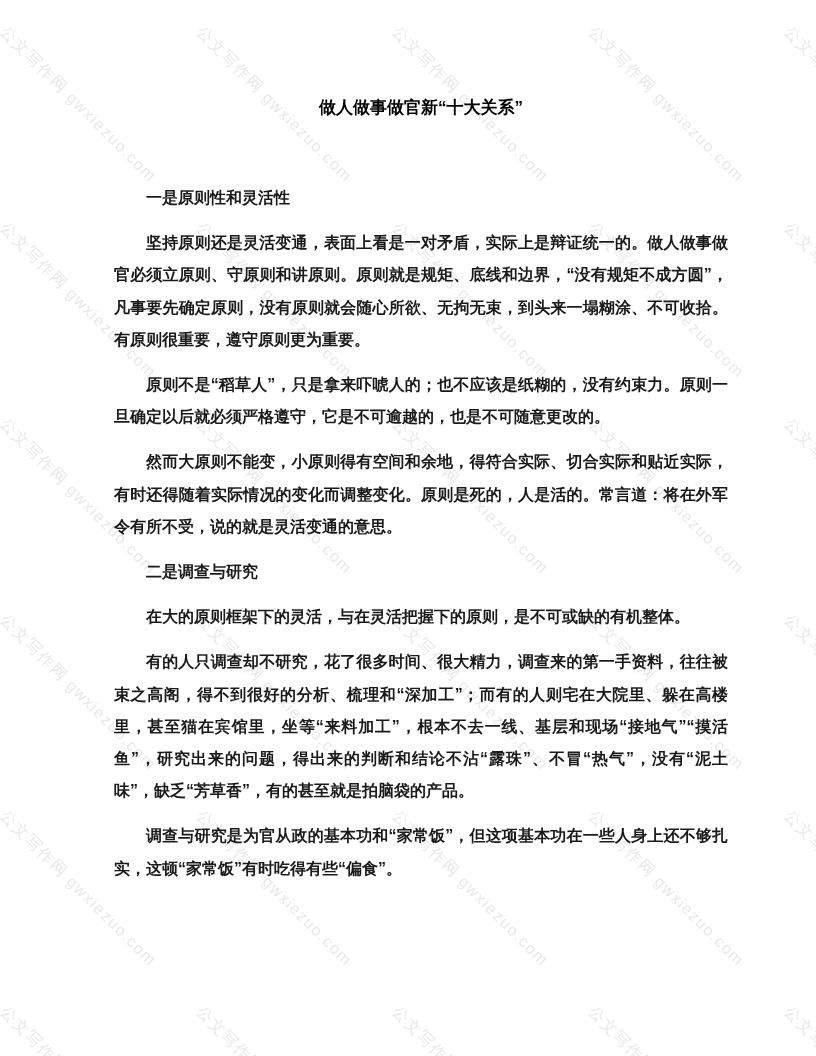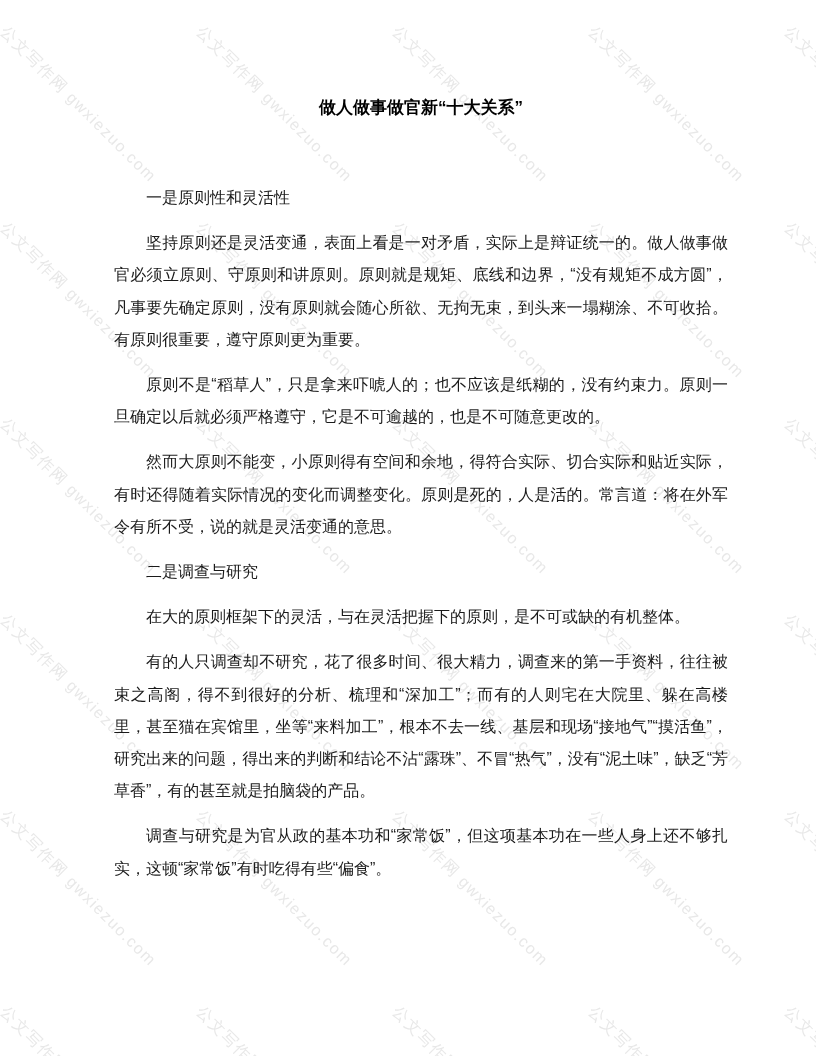--- a/index.html
+++ b/index.html
@@ -48,20 +48,21 @@
   .doc-content {
     margin-top: 56px;
   }
   .doc-content p {
     margin: 0 0 13px 0;
     font-size: 16px;
     line-height: 32.2px;
     text-indent: 32px;
     text-align: justify;
     word-break: break-all;
+    font-weight: bold;
   }
 </style>
 </head>
 <body style="background: rgb(255, 255, 255);">
 
 <div class="watermark-layer">
     <div class="watermark" style="left: 10px; top: 22px; color: rgb(232, 232, 232);">公文写作网 gwxiezuo.com</div>
     <div class="watermark" style="left: 206px; top: 22px; color: rgb(232, 232, 232);">公文写作网 gwxiezuo.com</div>
     <div class="watermark" style="left: 402px; top: 22px; color: rgb(232, 232, 232);">公文写作网 gwxiezuo.com</div>
     <div class="watermark" style="left: 598px; top: 22px; color: rgb(232, 232, 232);">公文写作网 gwxiezuo.com</div>

